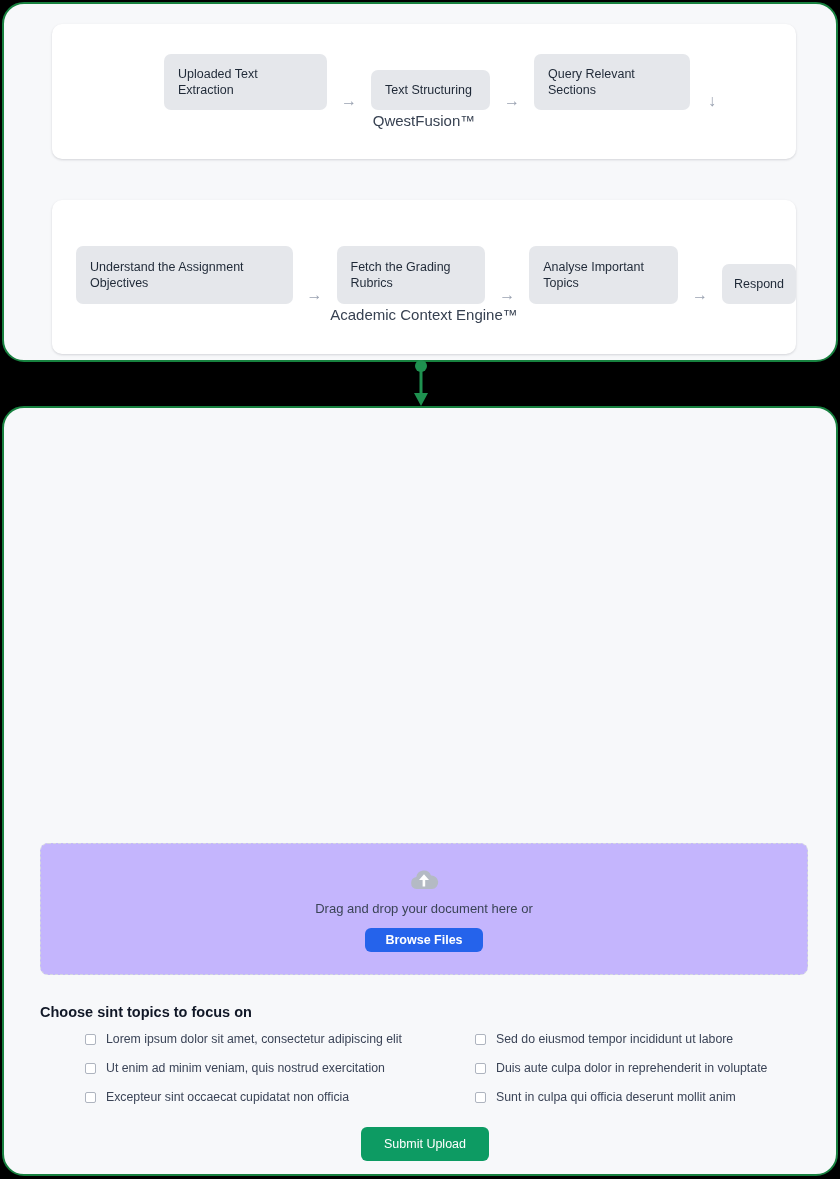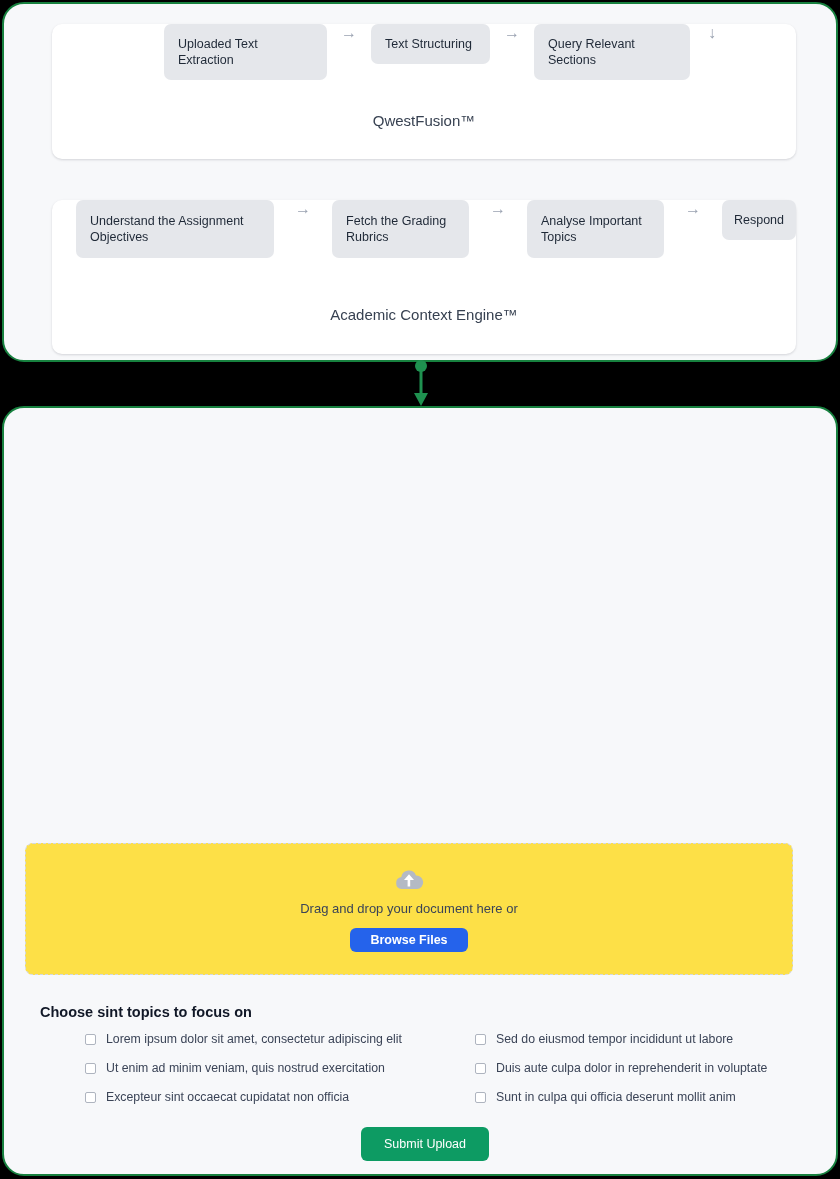--- a/index.html
+++ b/index.html
@@ -27,26 +27,26 @@
     background: #ffffff;
     border-radius: 10px;
     box-shadow: 0 1px 3px rgba(16,24,40,.10), 0 1px 2px rgba(16,24,40,.06);
   }
 
   #card-qwest   { left: 48px; top: 20px;  width: 744px; height: 135px; }
   #card-context { left: 48px; top: 196px; width: 744px; height: 154px; }
 
   .flowrow {
     display: flex;
-    align-items: flex-start;
+    align-items: flex-end;
     padding: 0 0 0 0;
     height: 86px;
   }
   #card-qwest .flowrow { padding-left: 112px; }
-  #card-context .flowrow { padding-left: 24px; gap: 7px; }
+  #card-context .flowrow { padding-left: 24px; }
 
   .chip {
     background: #e5e7eb;
     border-radius: 7px;
     color: #1f2937;
     font-size: 12.5px;
     line-height: 16px;
     padding: 12px 14px;
     display: flex;
     align-items: center;
@@ -82,25 +82,25 @@
     font-size: 15px;
     margin-top: 2px;
   }
 
   
   #connector { position: absolute; left: 405px; top: 358px; width: 32px; height: 52px; }
 
   
   #dropzone {
     position: absolute;
-    left: 21px; top: 435px;
+    left: 36px; top: 435px;
     width: 768px; height: 132px;
     border: 1px dashed #d3d7de;
     border-radius: 8px;
-    background: #fde047;
+    background: #c4b5fd;
     display: flex;
     flex-direction: column;
     align-items: center;
     justify-content: center;
   }
   #dropzone .cloud { margin-bottom: 6px; }
   .drop-text { color: #3b4457; font-size: 13px; margin-bottom: 12px; }
   .btn-browse {
     background: #2563eb;
     color: #ffffff;

